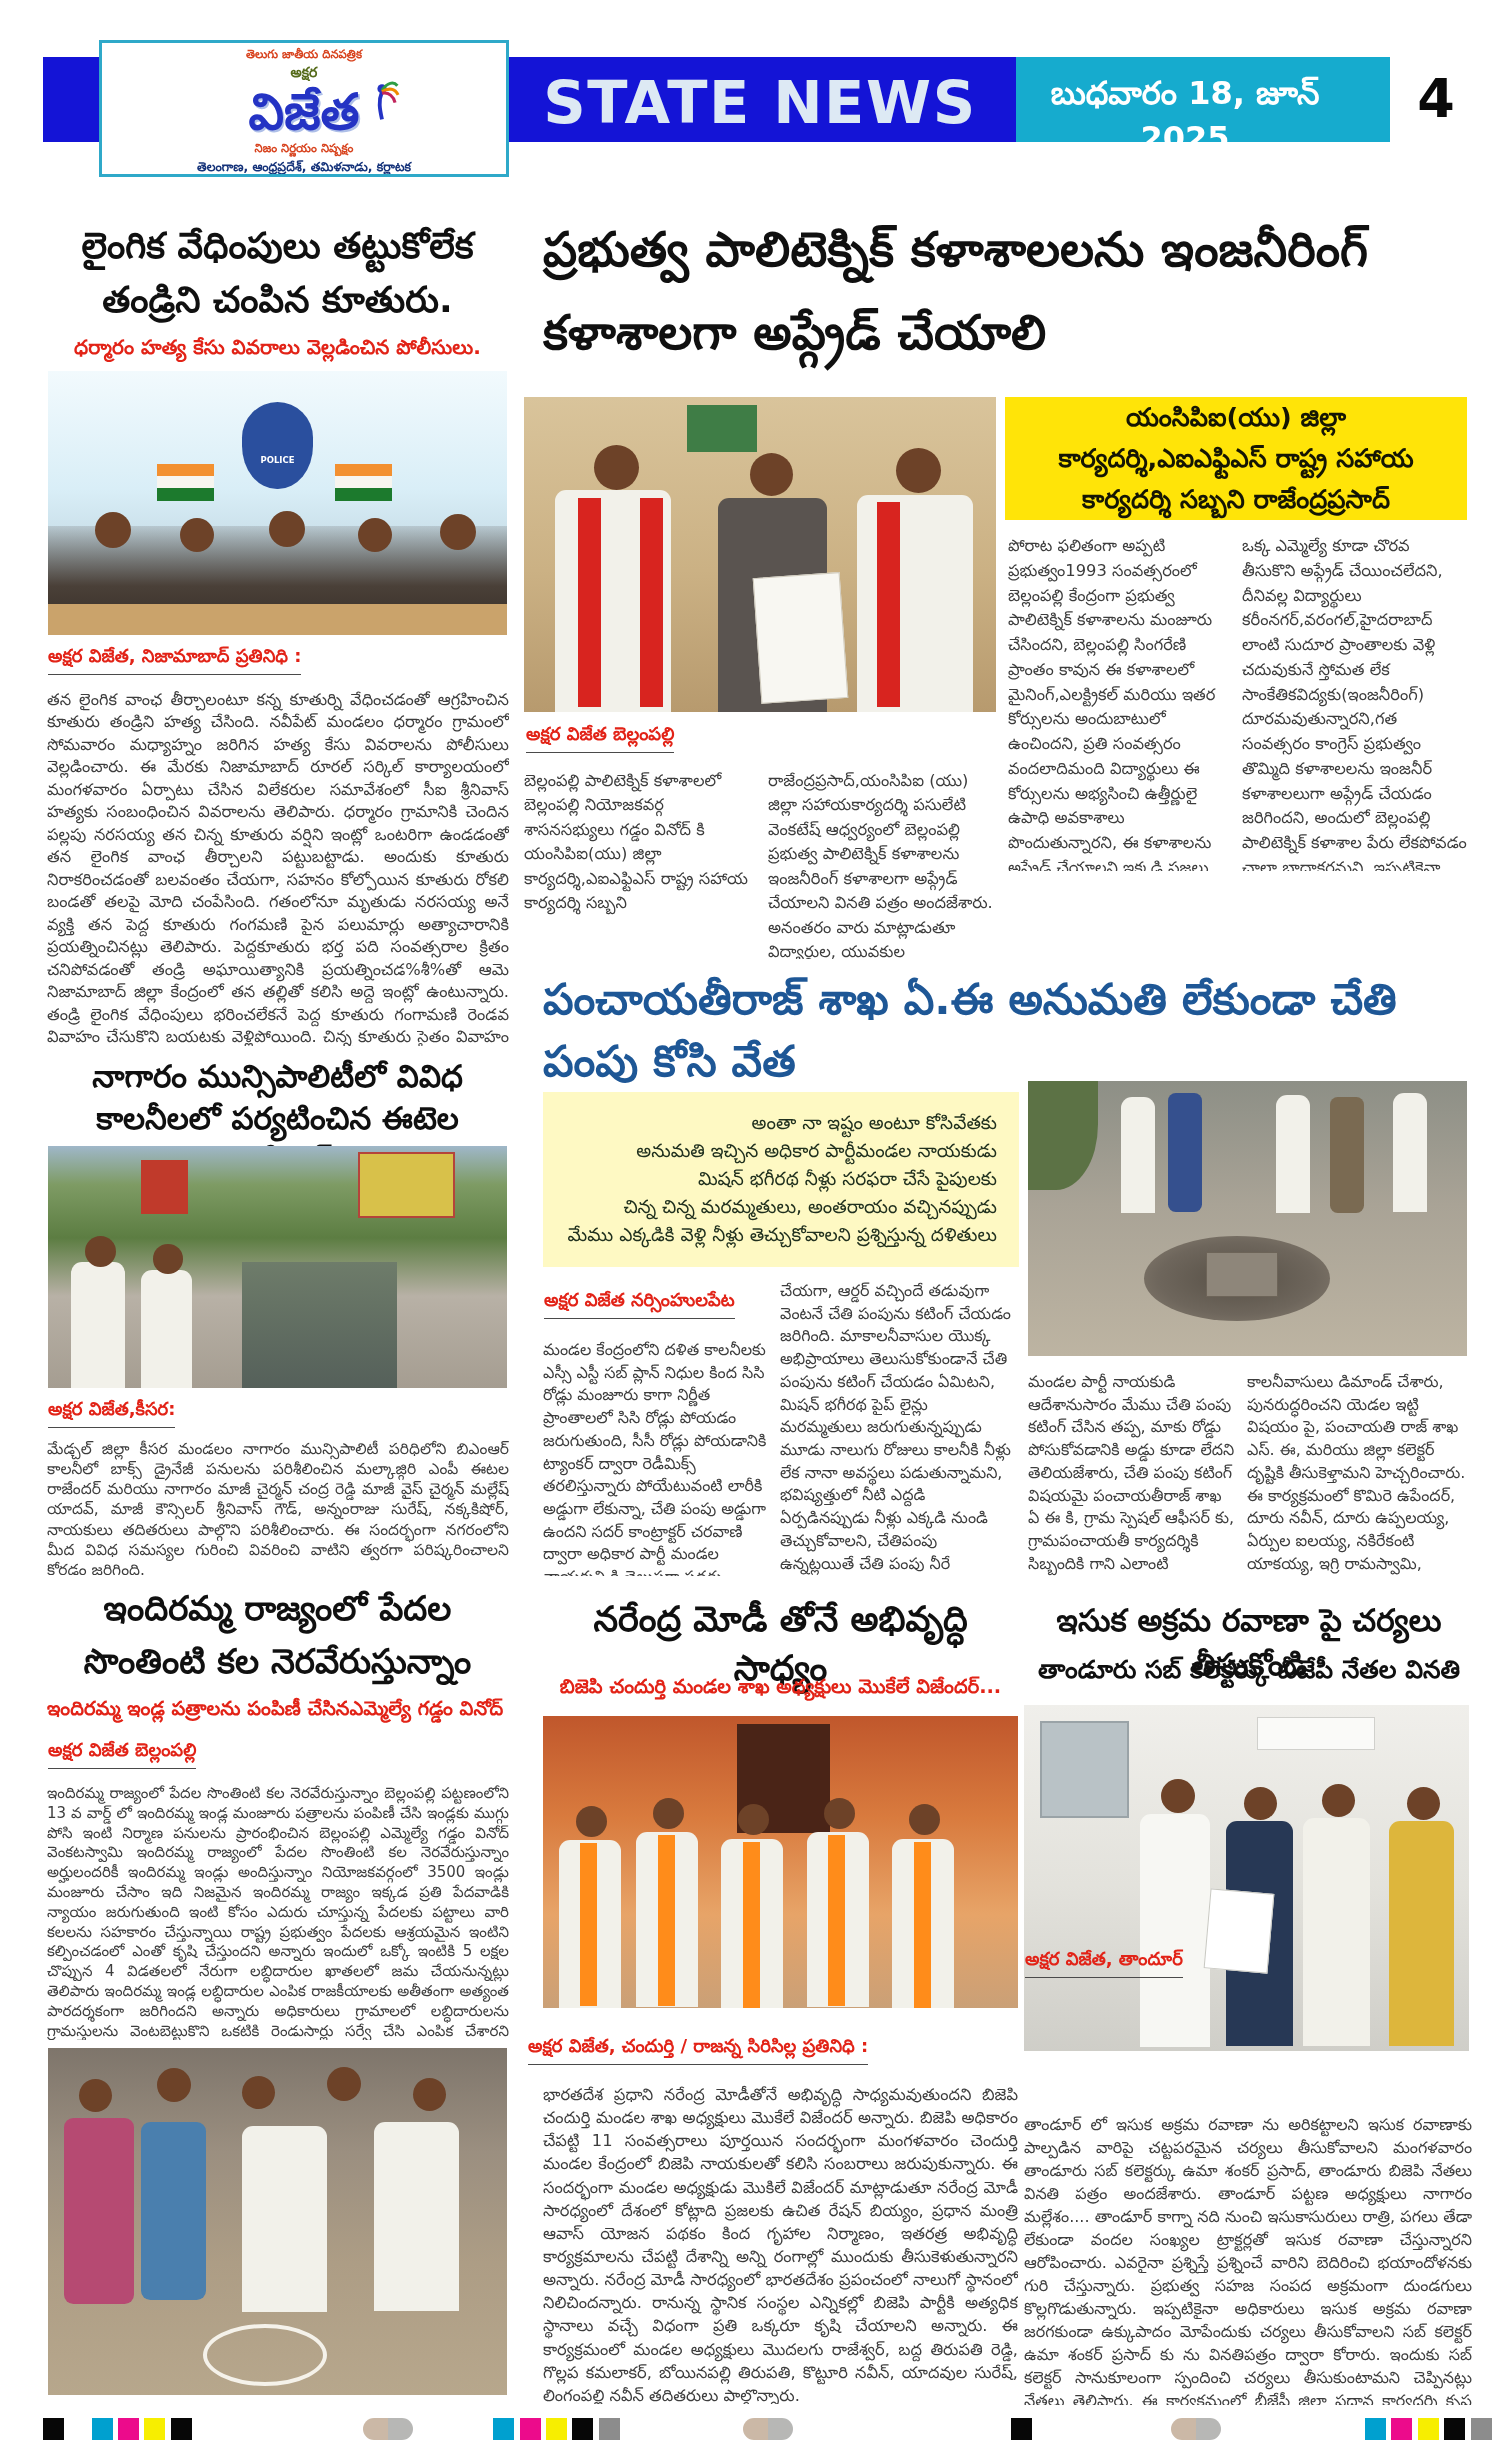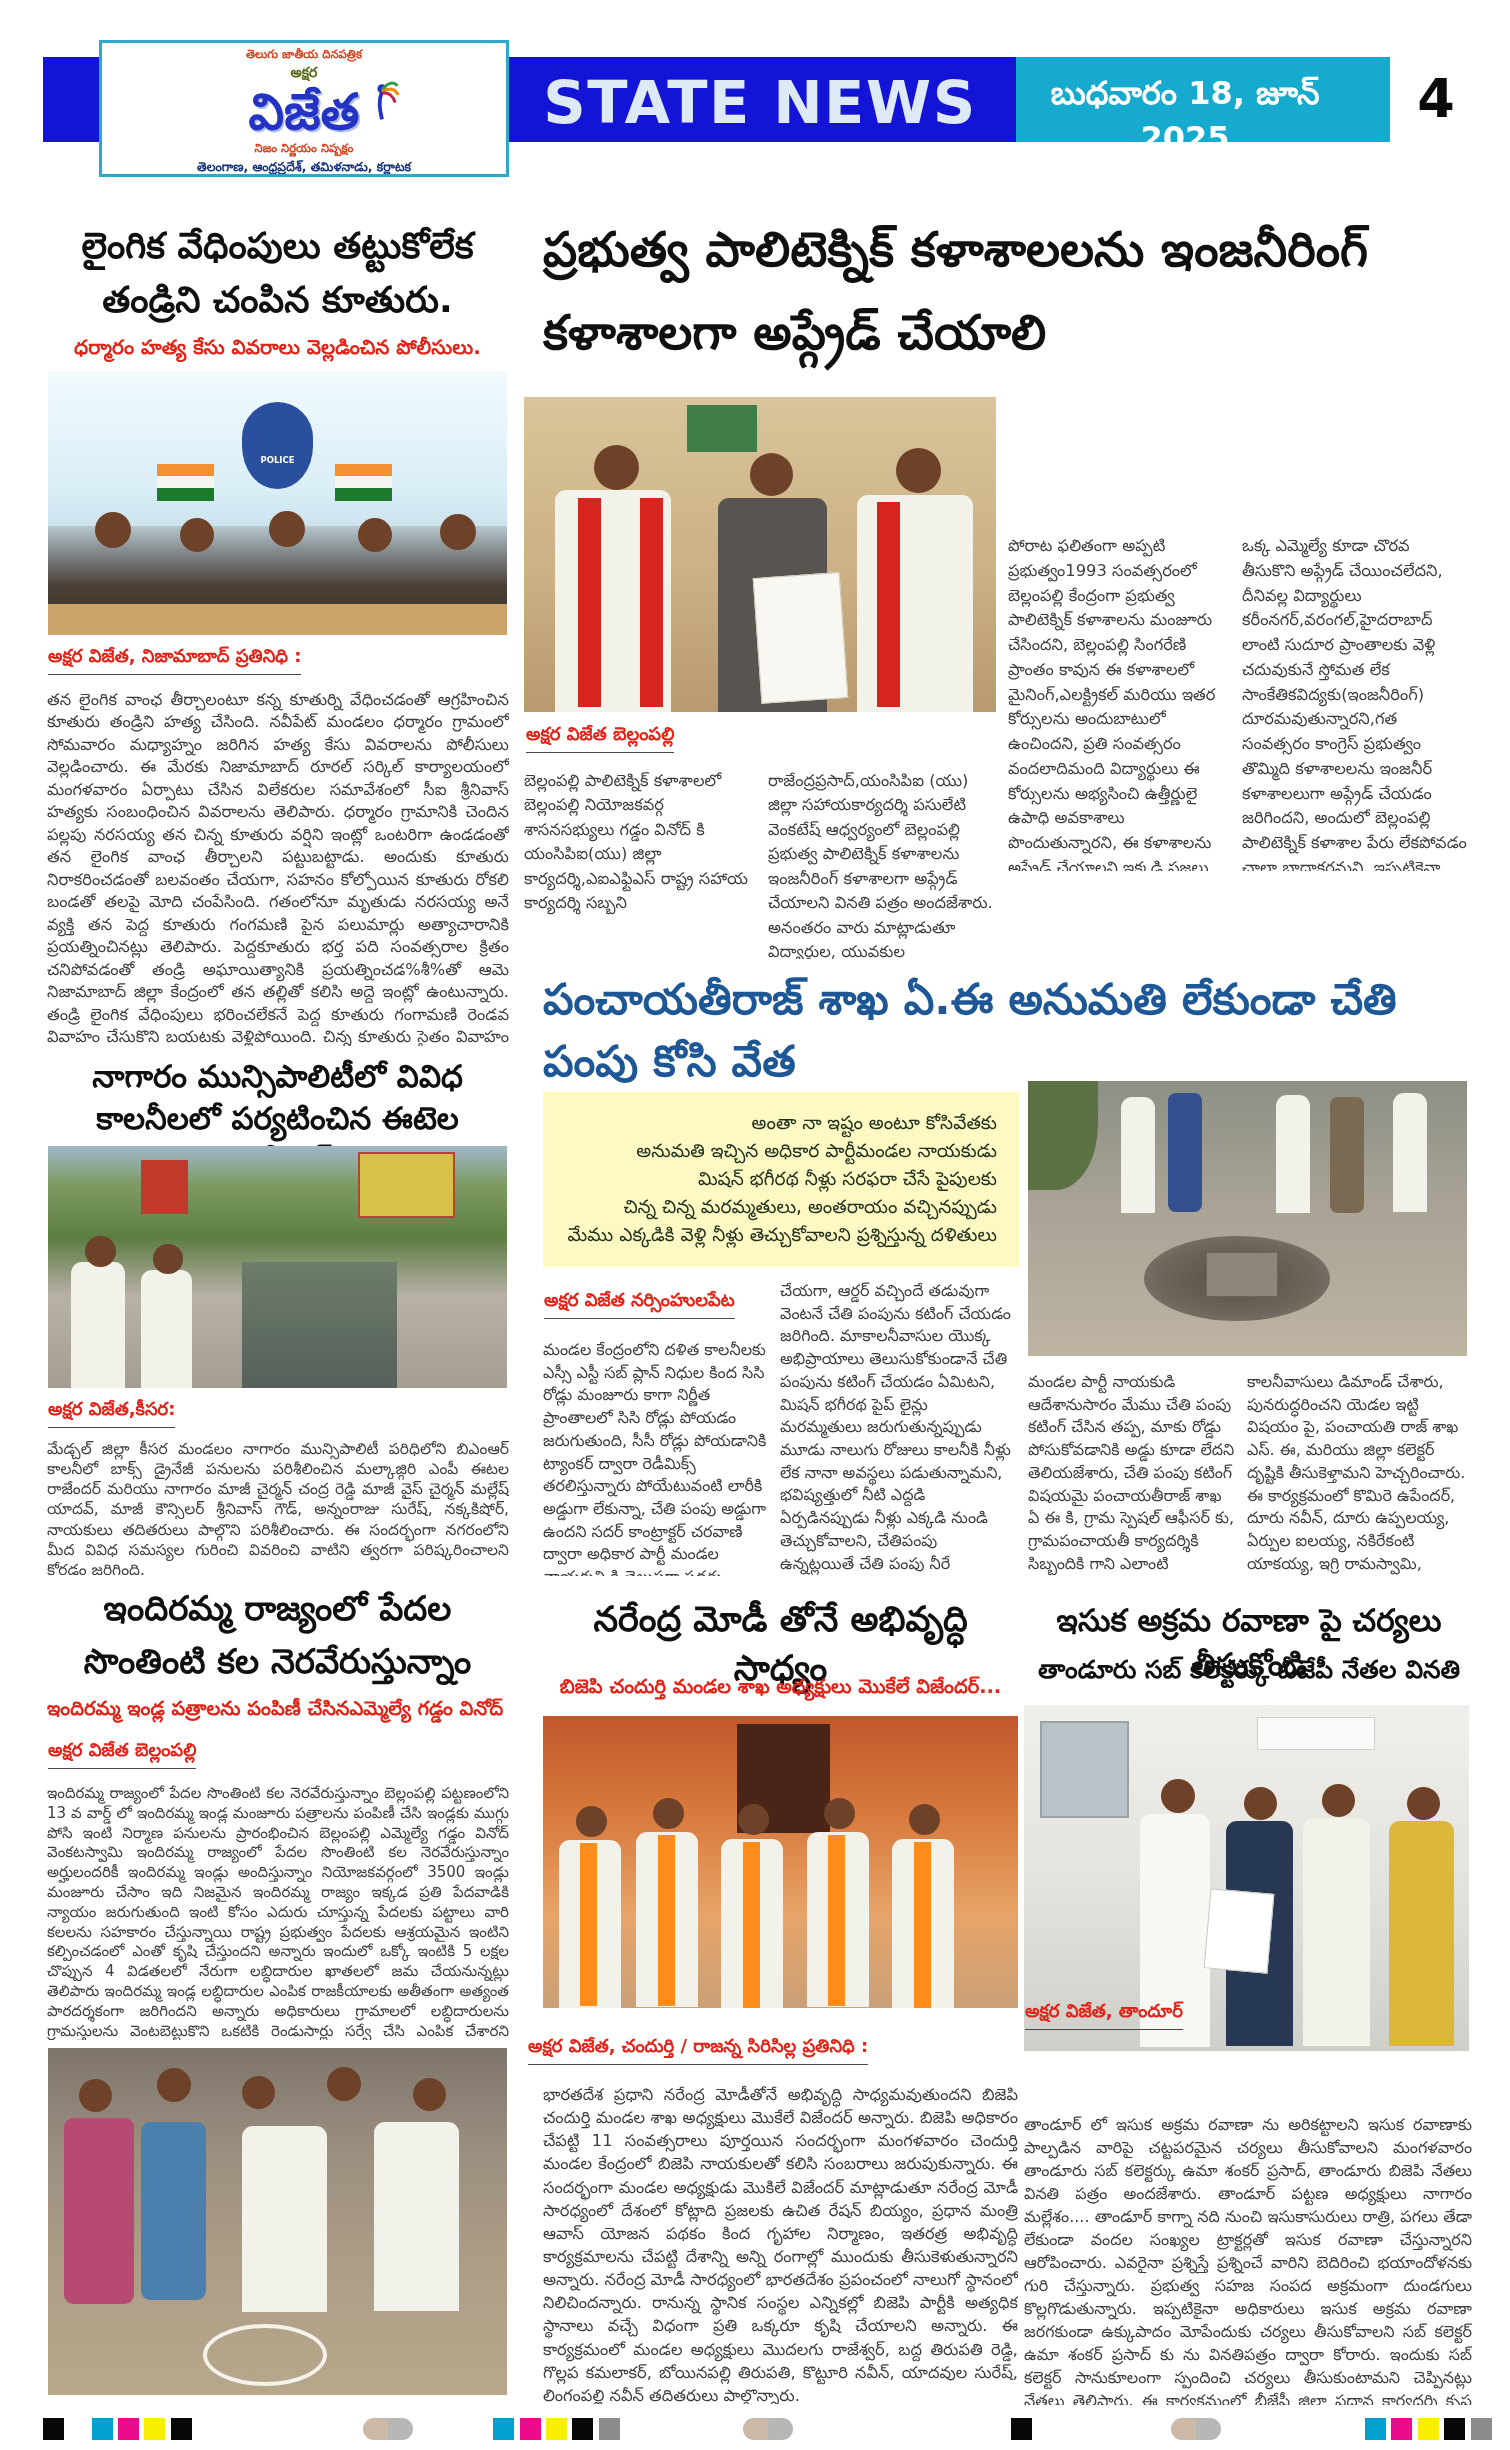--- a/index.html
+++ b/index.html
@@ -131,20 +131,23 @@
     <div class="pd" style="left:54px;top:101px;width:23px;height:209px;background:#d8241f;"></div>
     <div class="pd" style="left:116px;top:101px;width:23px;height:209px;background:#d8241f;"></div>
     <div class="pd" style="left:194px;top:101px;width:109px;height:214px;background:#5a5450;border-radius:11px 11px 0 0;"></div>
     <div class="pd fig-head" style="left:226px;top:56px;width:43px;height:43px;"></div>
     <div class="pd" style="left:233px;top:178px;width:85px;height:124px;background:#f8f7f2;border:0.8px solid #cfcabc;transform:rotate(-4deg);"></div>
     <div class="pd fig-body" style="left:333px;top:98px;width:116px;height:217px;"></div>
     <div class="pd fig-head" style="left:372px;top:51px;width:45px;height:45px;"></div>
     <div class="pd" style="left:353px;top:105px;width:23px;height:205px;background:#d8241f;"></div>
   </div>
 
+  <div class="abs yellow-box" style="left:1005px;top:397px;width:462px;height:123px;display:flex;align-items:center;justify-content:center;">
+    <div style="font-size:25.6px;line-height:1.6;padding:0 20px;">యంసిపిఐ(యు) జిల్లా కార్యదర్శి,ఎఐఎఫ్టిఎస్ రాష్ట్ర సహాయ కార్యదర్శి సబ్బని రాజేంద్రప్రసాద్</div>
+  </div>
 
   <div class="abs" style="left:526px;top:723px;">
     <span class="caption">అక్షర విజేత బెల్లంపల్లి</span>
   </div>
   <div class="abs body-text" style="left:524px;top:769px;width:229px;height:190px;font-size:16.3px;line-height:1.5;text-align:left;">బెల్లంపల్లి పాలిటెక్నిక్ కళాశాలలో బెల్లంపల్లి నియోజకవర్గ శాసనసభ్యులు గడ్డం వినోద్  కి యంసిపిఐ(యు) జిల్లా కార్యదర్శి,ఎఐఎఫ్టిఎస్ రాష్ట్ర సహాయ కార్యదర్శి సబ్బని</div>
   <div class="abs body-text" style="left:768px;top:769px;width:229px;height:190px;font-size:16.3px;line-height:1.5;text-align:left;">రాజేంద్రప్రసాద్,యంసిపిఐ (యు) జిల్లా సహాయకార్యదర్శి పసులేటి వెంకటేష్ ఆధ్వర్యంలో బెల్లంపల్లి ప్రభుత్వ పాలిటెక్నిక్ కళాశాలను ఇంజనీరింగ్ కళాశాలగా అప్గ్రేడ్ చేయాలని వినతి పత్రం అందజేశారు. అనంతరం వారు మాట్లాడుతూ విద్యార్థుల, యువకుల</div>
   <div class="abs body-text" style="left:1008px;top:534px;width:223px;height:337px;font-size:16.3px;line-height:1.52;text-align:left;">పోరాట ఫలితంగా అప్పటి ప్రభుత్వం1993 సంవత్సరంలో బెల్లంపల్లి కేంద్రంగా ప్రభుత్వ పాలిటెక్నిక్ కళాశాలను మంజూరు చేసిందని, బెల్లంపల్లి సింగరేణి ప్రాంతం కావున ఈ కళాశాలలో మైనింగ్,ఎలక్ట్రికల్ మరియు ఇతర కోర్సులను అందుబాటులో ఉంచిందని, ప్రతి సంవత్సరం వందలాదిమంది విద్యార్థులు ఈ కోర్సులను అభ్యసించి ఉత్తీర్ణులై ఉపాధి అవకాశాలు పొందుతున్నారని, ఈ కళాశాలను అప్గ్రేడ్ చేయాలని ఇక్కడి ప్రజలు, విద్యార్థులు, యువకులు ఎన్నో సంవత్సరాలుగా కోరుతున్నా నేటి వరకు పాలిటెక్నిక్ కళాశాలగానే మిగిలింది ,ఏ</div>
   <div class="abs body-text" style="left:1242px;top:534px;width:225px;height:337px;font-size:16.3px;line-height:1.52;text-align:left;">ఒక్క ఎమ్మెల్యే కూడా చొరవ తీసుకొని అప్గ్రేడ్ చేయించలేదని, దీనివల్ల విద్యార్థులు కరీంనగర్,వరంగల్,హైదరాబాద్ లాంటి సుదూర ప్రాంతాలకు వెళ్లి చదువుకునే స్తోమత లేక సాంకేతికవిద్యకు(ఇంజనీరింగ్) దూరమవుతున్నారని,గత సంవత్సరం కాంగ్రెస్ ప్రభుత్వం తొమ్మిది కళాశాలలను ఇంజనీర్ కళాశాలలుగా అప్గ్రేడ్ చేయడం జరిగిందని, అందులో బెల్లంపల్లి పాలిటెక్నిక్ కళాశాల పేరు లేకపోవడం చాలా బాధాకరమని, ఇప్పటికైనా ఎమ్మెల్యే స్పందించి విద్యార్థుల భవిష్యత్తును దృష్టిలో పెట్టుకొని ఈ కళాశాలను ఇంజనీరింగ్ కళాశాలగా అప్గ్రేడ్ చేసి విద్యార్థుల ఉన్నత విద్యకు తోడ్పాటును అందిస్తూ, వారికి సహకరించాలని అన్నారు. ఈ కార్యక్రమంలో విద్యార్థులు, ప్రజలు పాల్గొన్నారు.</div>
 
   <div class="abs blue-head" style="left:543px;top:968px;width:931px;font-size:43px;line-height:1.45;">పంచాయతీరాజ్ శాఖ ఏ.ఈ అనుమతి లేకుండా చేతి పంపు కోసి వేత</div>
@@ -216,21 +219,21 @@
     <div class="pd fig-head" style="left:137px;top:74px;width:34px;height:34px;"></div>
     <div class="pd" style="left:202px;top:116px;width:67px;height:225px;background:#273855;border-radius:11px 11px 0 0;"></div>
     <div class="pd fig-head" style="left:220px;top:82px;width:33px;height:33px;"></div>
     <div class="pd" style="left:279px;top:113px;width:67px;height:228px;background:#f2f1ea;border-radius:11px 11px 0 0;"></div>
     <div class="pd fig-head" style="left:298px;top:79px;width:33px;height:33px;"></div>
     <div class="pd" style="left:183px;top:186px;width:62px;height:78px;background:#ffffff;border:0.8px solid #c9c9c2;transform:rotate(5deg);"></div>
     <div class="pd" style="left:365px;top:116px;width:65px;height:225px;background:#ddb63c;border-radius:11px 11px 0 0;"></div>
     <div class="pd fig-head" style="left:383px;top:82px;width:33px;height:33px;"></div>
   </div>
 
-  <div class="abs" style="left:1025px;top:2000px;">
+  <div class="abs" style="left:1025px;top:1948px;">
     <span class="caption">అక్షర విజేత, తాందూర్</span>
   </div>
   <div class="abs body-text" style="left:1024px;top:2113px;width:448px;height:292px;font-size:16px;line-height:1.44;">తాండూర్ లో ఇసుక అక్రమ రవాణా ను అరికట్టాలని ఇసుక రవాణాకు పాల్పడిన వారిపై చట్టపరమైన చర్యలు తీసుకోవాలని మంగళవారం తాండూరు సబ్ కలెక్టర్కు ఉమా శంకర్ ప్రసాద్,  తాండూరు బిజెపి నేతలు వినతి పత్రం అందజేశారు. తాండూర్ పట్టణ అధ్యక్షులు నాగారం మల్లేశం.... తాండూర్ కాగ్నా నది నుంచి ఇసుకాసురులు రాత్రి, పగలు తేడా లేకుండా వందల సంఖ్యల ట్రాక్టర్లతో ఇసుక రవాణా చేస్తున్నారని ఆరోపించారు. ఎవరైనా ప్రశ్నిస్తే ప్రశ్నించే వారిని బెదిరించి భయాందోళనకు గురి చేస్తున్నారు. ప్రభుత్వ సహజ సంపద అక్రమంగా దుండగులు కొల్లగొడుతున్నారు. ఇప్పటికైనా అధికారులు ఇసుక అక్రమ రవాణా జరగకుండా ఉక్కుపాదం మోపేందుకు చర్యలు తీసుకోవాలని సబ్ కలెక్టర్ ఉమా శంకర్ ప్రసాద్ కు ను వినతిపత్రం ద్వారా కోరారు. ఇందుకు సబ్ కలెక్టర్ సానుకూలంగా స్పందించి చర్యలు తీసుకుంటామని చెప్పినట్లు నేతలు తెలిపారు. ఈ కార్యక్రమంలో బీజేపీ జిల్లా ప్రధాన కార్యదర్శి కృష్ణ ముదిరాజ్, కార్యదర్శి బంటారం భద్రేశ్వర్, మాజీ ఫ్లోర్ లీడర్ అంతారం లలిత, పట్టణ ప్రధాన కార్యదర్శి అంతారం కిరణ్, ఉపాధ్యక్షులు మంతటి రాజు, తదితరులు ఉన్నారు.</div>
 
   <div class="mark k" style="left:43px;top:2418px;"></div>
   <div class="mark c" style="left:92px;top:2418px;"></div>
   <div class="mark m" style="left:118px;top:2418px;"></div>
   <div class="mark y" style="left:144px;top:2418px;"></div>
   <div class="mark k" style="left:171px;top:2418px;"></div>
   <div class="pill" style="left:363px;top:2418px;"></div>

